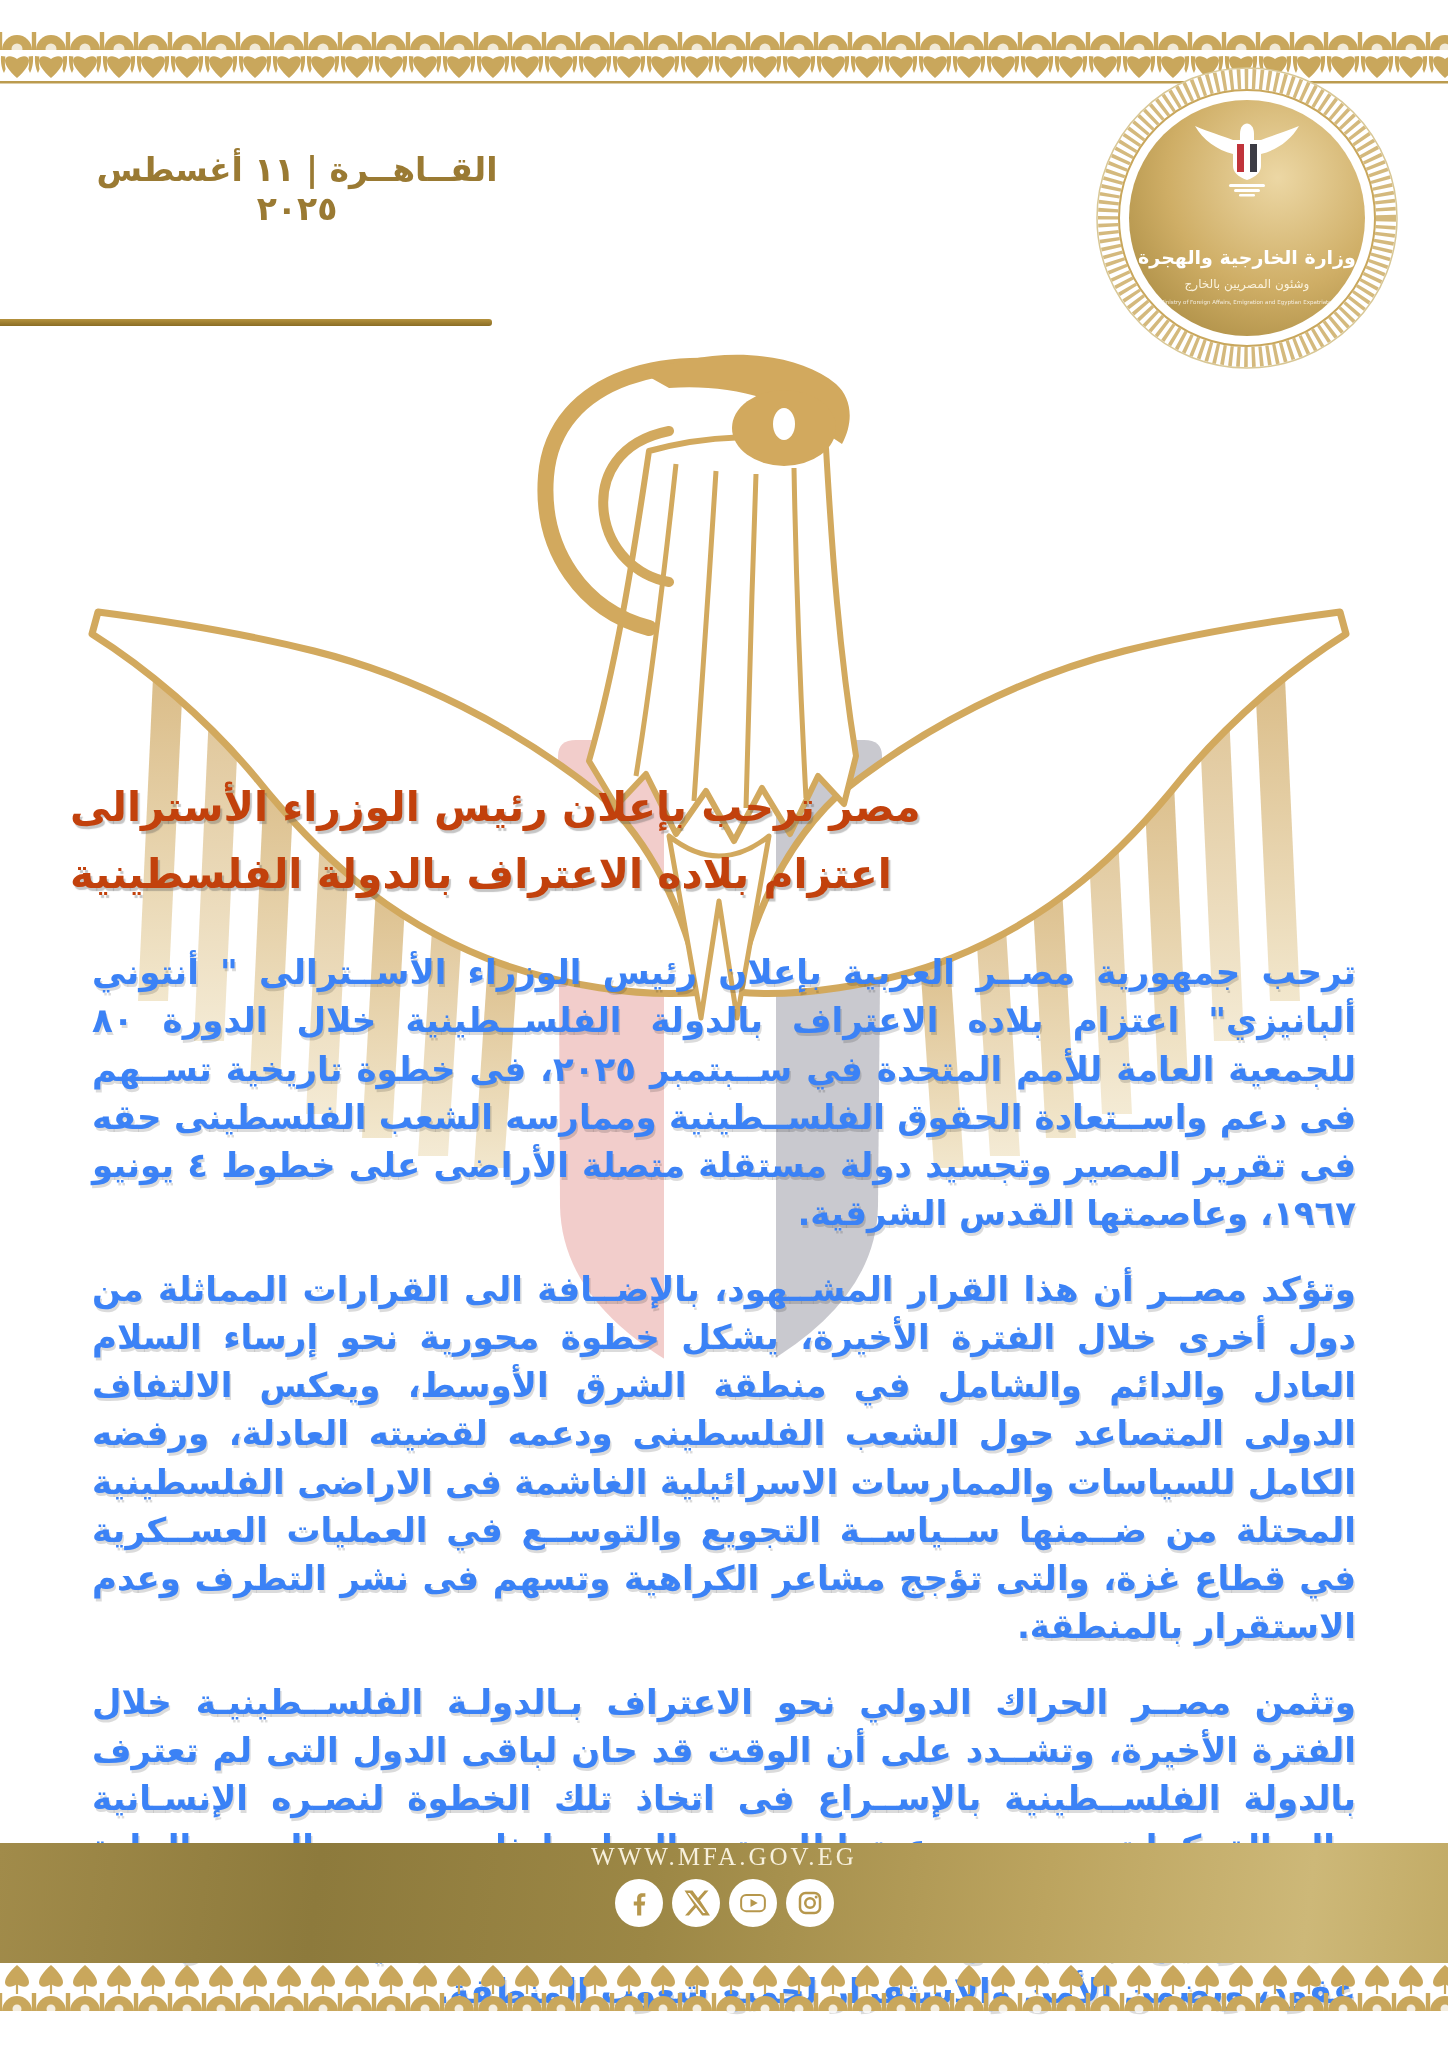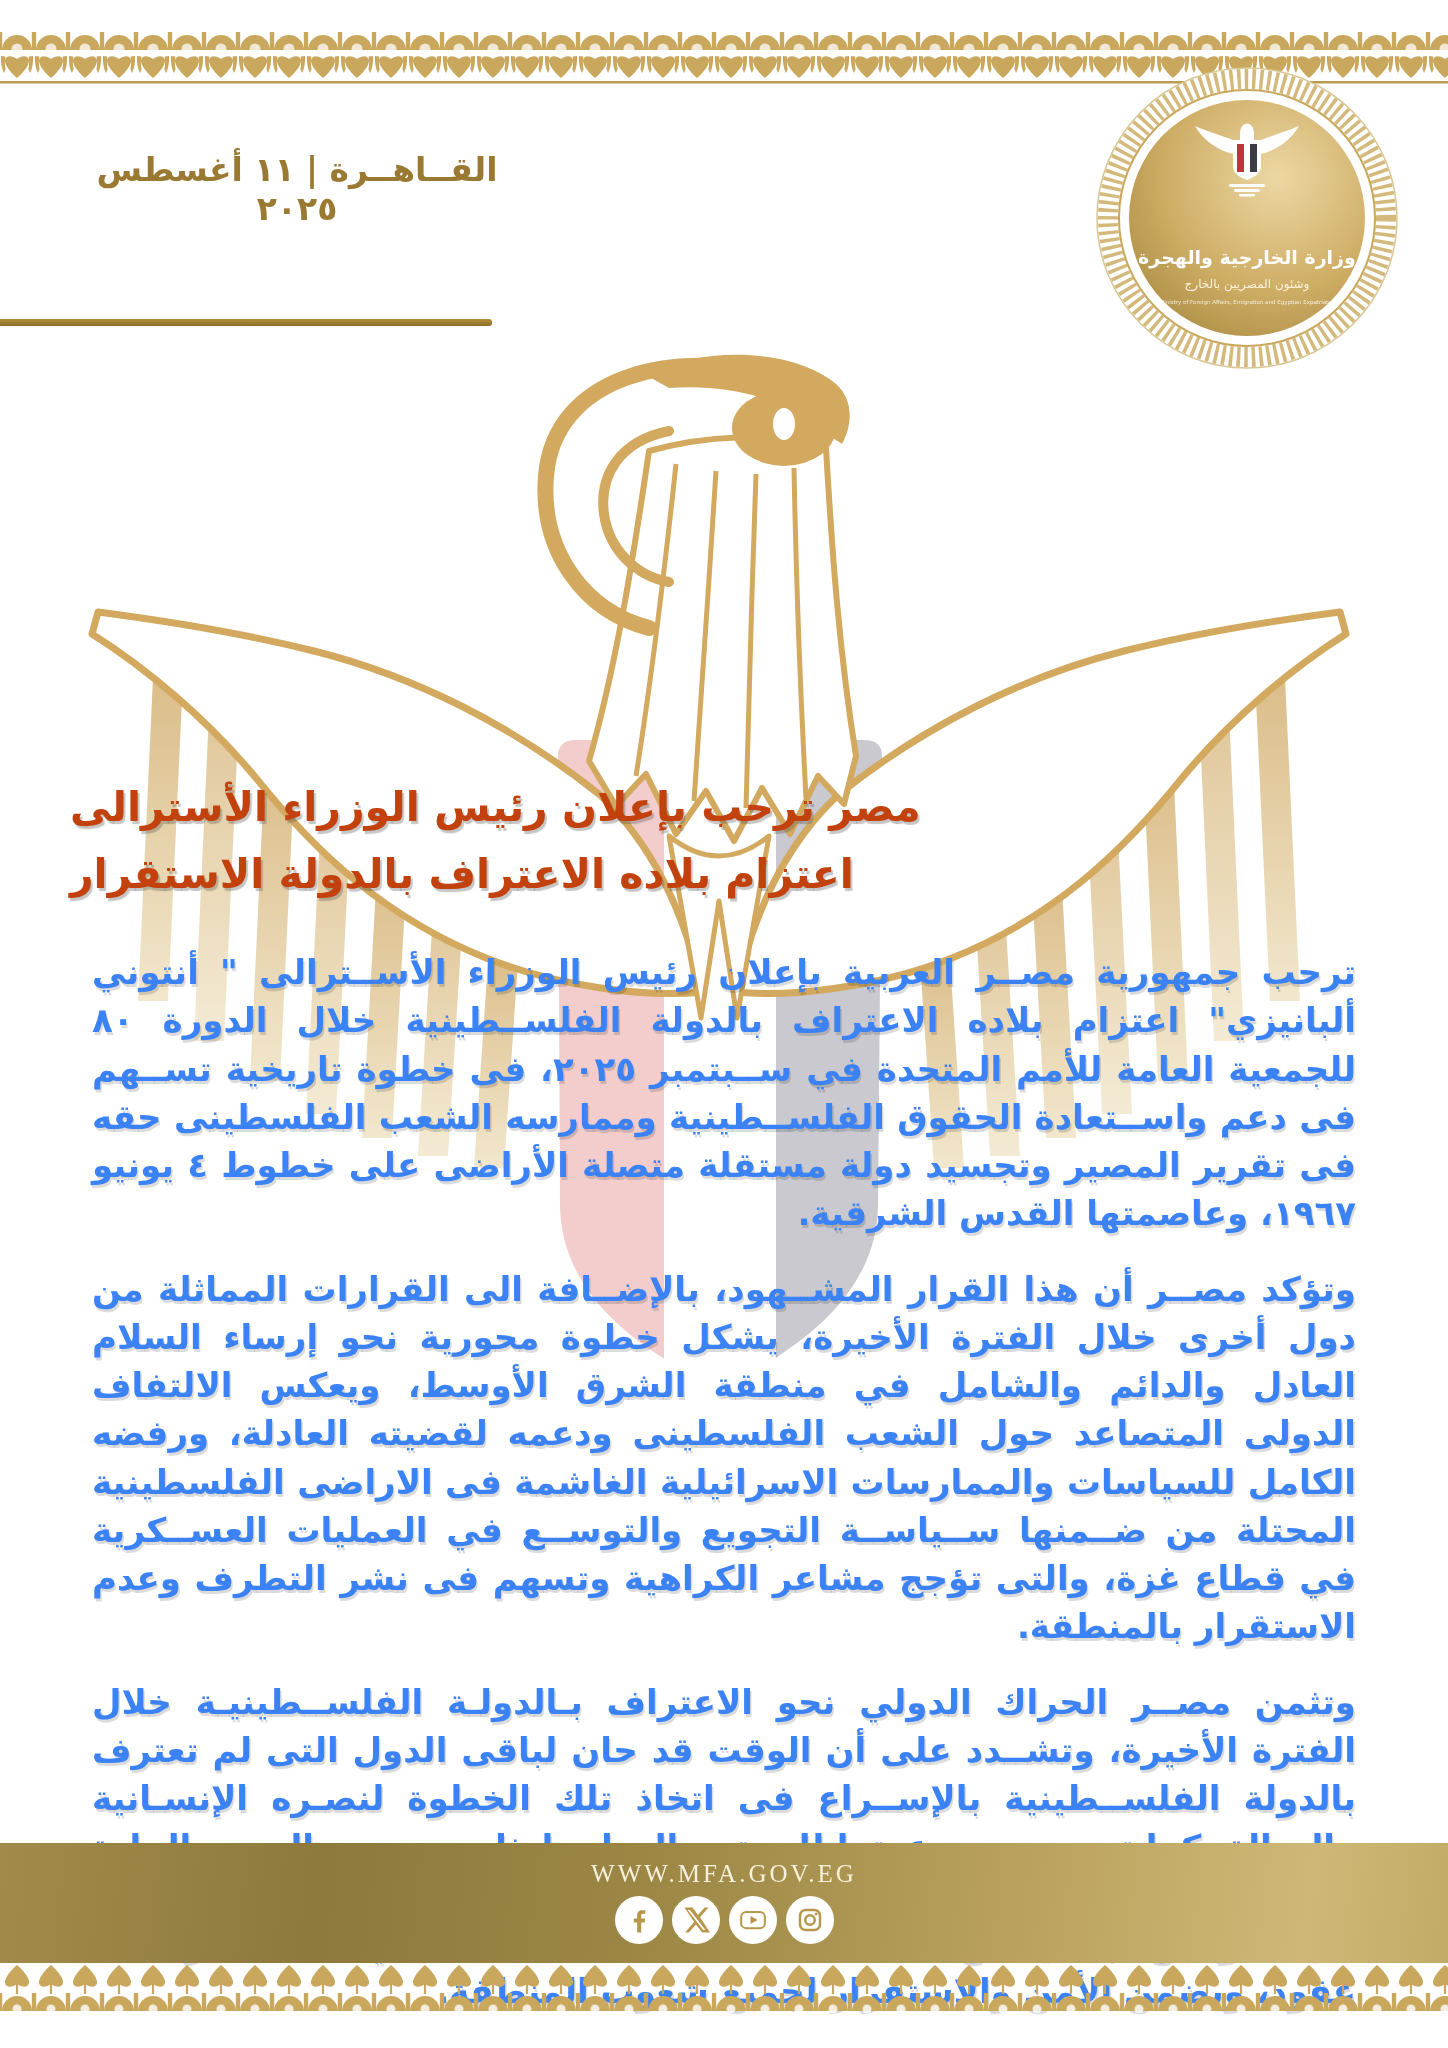--- a/index.html
+++ b/index.html
@@ -37,21 +37,21 @@
   .body-text p { margin:0 0 27px 0; }
 
   .footer-band {
     position:absolute; left:0; top:1843px; width:100%; height:120px;
     background:linear-gradient(97deg,#a18b4a 0%, #8d7a3c 22%, #9c8745 45%,
       #bca45f 72%, #cdb878 90%, #c2ab66 100%);
     text-align:center;
   }
   .footer-url {
     font-family:"Liberation Serif", serif; color:#f7f0dc; font-size:25px;
-    letter-spacing:3px; padding-top:17px;
+    letter-spacing:3px; 
   }
   .social-row { margin-top:8px; display:flex; justify-content:center; gap:9px; }
   .social {
     width:48px; height:48px; border-radius:50%; background:#ffffff;
     display:flex; align-items:center; justify-content:center;
   }
   .social svg { width:30px; height:30px; display:block; }
 </style>
 </head>
 <body>
@@ -161,21 +161,21 @@
       <path d="M700,42 C590,10 470,40 462,140 C456,215 500,275 565,292" fill="none" stroke="#d2a95e" stroke-width="16" stroke-linecap="round"></path>
       <path d="M585,95 C535,105 515,140 520,178 C525,214 552,240 585,246" fill="none" stroke="#d2a95e" stroke-width="10" stroke-linecap="round"></path>
       <path d="M560,38 C620,10 710,12 752,48 C768,62 770,86 758,108 L740,96 C700,60 640,48 585,52 Z" fill="#d2a95e"></path>
       <ellipse cx="700" cy="92" rx="52" ry="38" fill="#d2a95e"></ellipse>
       <ellipse cx="700" cy="88" rx="11" ry="16" fill="#ffffff"></ellipse>
     </g>
   </svg>
 
   <div class="statement-title">
     <div class="line">مصر ترحب بإعلان رئيس الوزراء الأسترالى</div>
-    <div class="line">اعتزام بلاده الاعتراف بالدولة الاستقرار</div>
+    <div class="line">اعتزام بلاده الاعتراف بالدولة الفلسطينية</div>
   </div>
 
   <div class="body-text">
     <p>ترحب جمهورية مصــر العربية بإعلان رئيس الوزراء الأســترالى " أنتوني ألبانيزي" اعتزام بلاده الاعتراف بالدولة الفلســطينية خلال الدورة ٨٠ للجمعية العامة للأمم المتحدة في ســبتمبر ٢٠٢٥، فى خطوة تاريخية تســهم فى دعم واســتعادة الحقوق الفلســطينية وممارسه الشعب الفلسطينى حقه فى تقرير المصير وتجسيد دولة مستقلة متصلة الأراضى على خطوط ٤ يونيو ١٩٦٧، وعاصمتها القدس الشرقية.</p>
     <p>وتؤكد مصــر أن هذا القرار المشــهود، بالإضــافة الى القرارات المماثلة من دول أخرى خلال الفترة الأخيرة، يشكل خطوة محورية نحو إرساء السلام العادل والدائم والشامل في منطقة الشرق الأوسط، ويعكس الالتفاف الدولى المتصاعد حول الشعب الفلسطينى ودعمه لقضيته العادلة، ورفضه الكامل للسياسات والممارسات الاسرائيلية الغاشمة فى الاراضى الفلسطينية المحتلة من ضــمنها ســياســة التجويع والتوســع في العمليات العســكرية في قطاع غزة، والتى تؤجج مشاعر الكراهية وتسهم فى نشر التطرف وعدم الاستقرار بالمنطقة.</p>
     <p>وتثمن مصــر الحراك الدولي نحو الاعتراف بـالدولـة الفلســطينيـة خلال الفترة الأخيرة، وتشــدد على أن الوقت قد حان لباقى الدول التى لم تعترف بالدولة الفلســطينية بالإســراع فى اتخاذ تلك الخطوة لنصـره الإنسـانية والعدالة، كما تجدد مصـر دعوتها للمجتمع الدولي لبذل مزيد من الجهود الجادة والفعالة لإنهاء الاحتلال الاسـرائيلى للاراضـى الفلسـطينية المحتلة وتنفيذ حل الدولتين، بما يضــع حداً لمعاناة الشــعب الفلســطيني المســتمرة منذ عقود، ويضمن الأمن والاستقرار لجميع شعوب المنطقة.</p>
   </div>
 
   <div class="footer-band">
     <div class="footer-url">WWW.MFA.GOV.EG</div>

